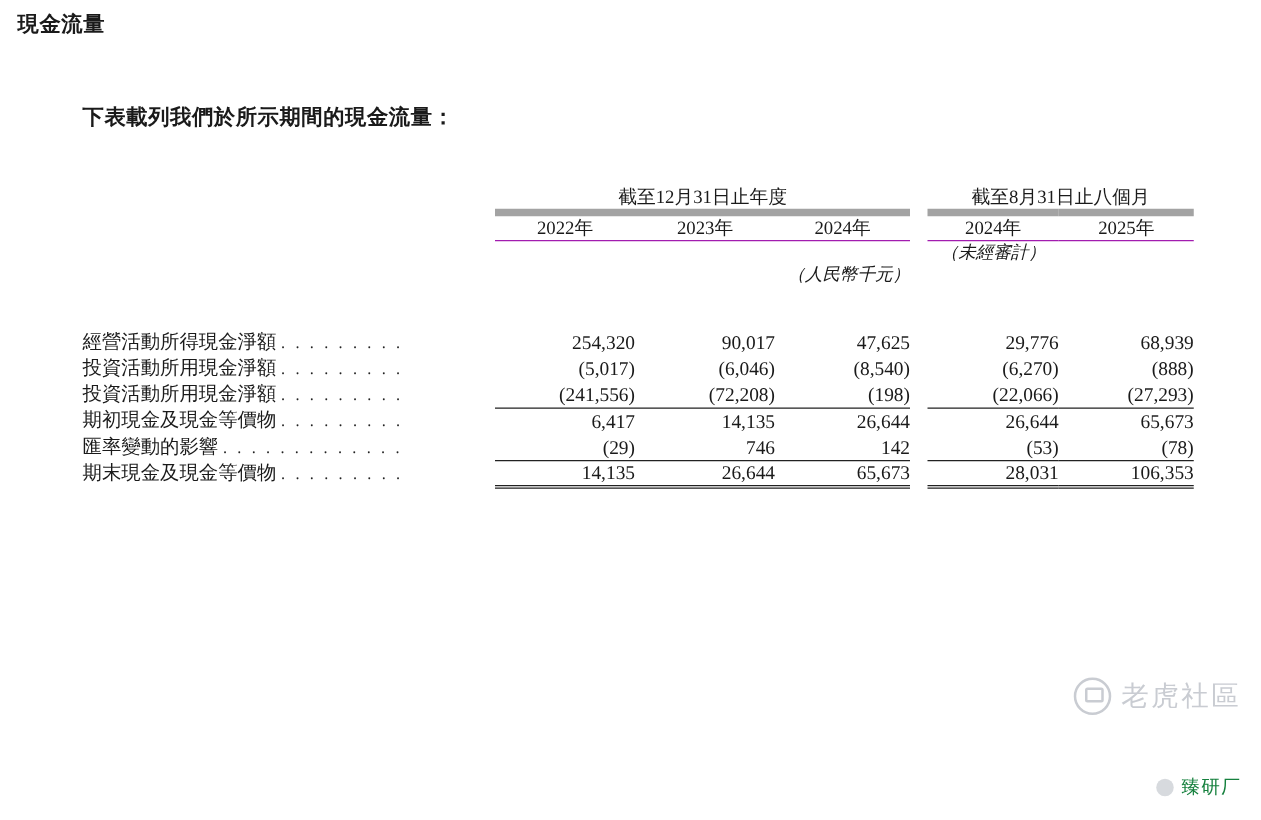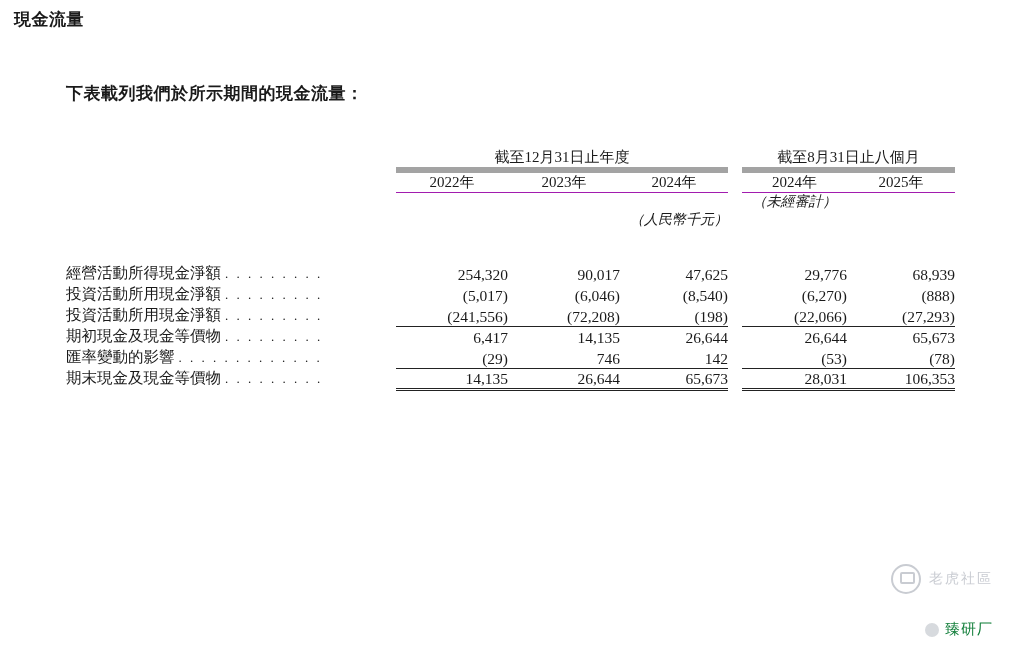--- a/index.html
+++ b/index.html
@@ -120,22 +120,22 @@
   }
   
   .wm {
     position: absolute;
     right: 16px;
     color: #c9ccd2;
     font-family: "Liberation Sans", sans-serif;
     user-select: none;
   }
   .wm1 {
-    top: 564px;
-    font-size: 14px;
+    top: 542px;
+    font-size: 22px;
     letter-spacing: 2px;
     display: flex;
     align-items: center;
     gap: 8px;
   }
   .wm-circle {
     width: 26px;
     height: 26px;
     border-radius: 50%;
     border: 2px solid #c9ccd2;

